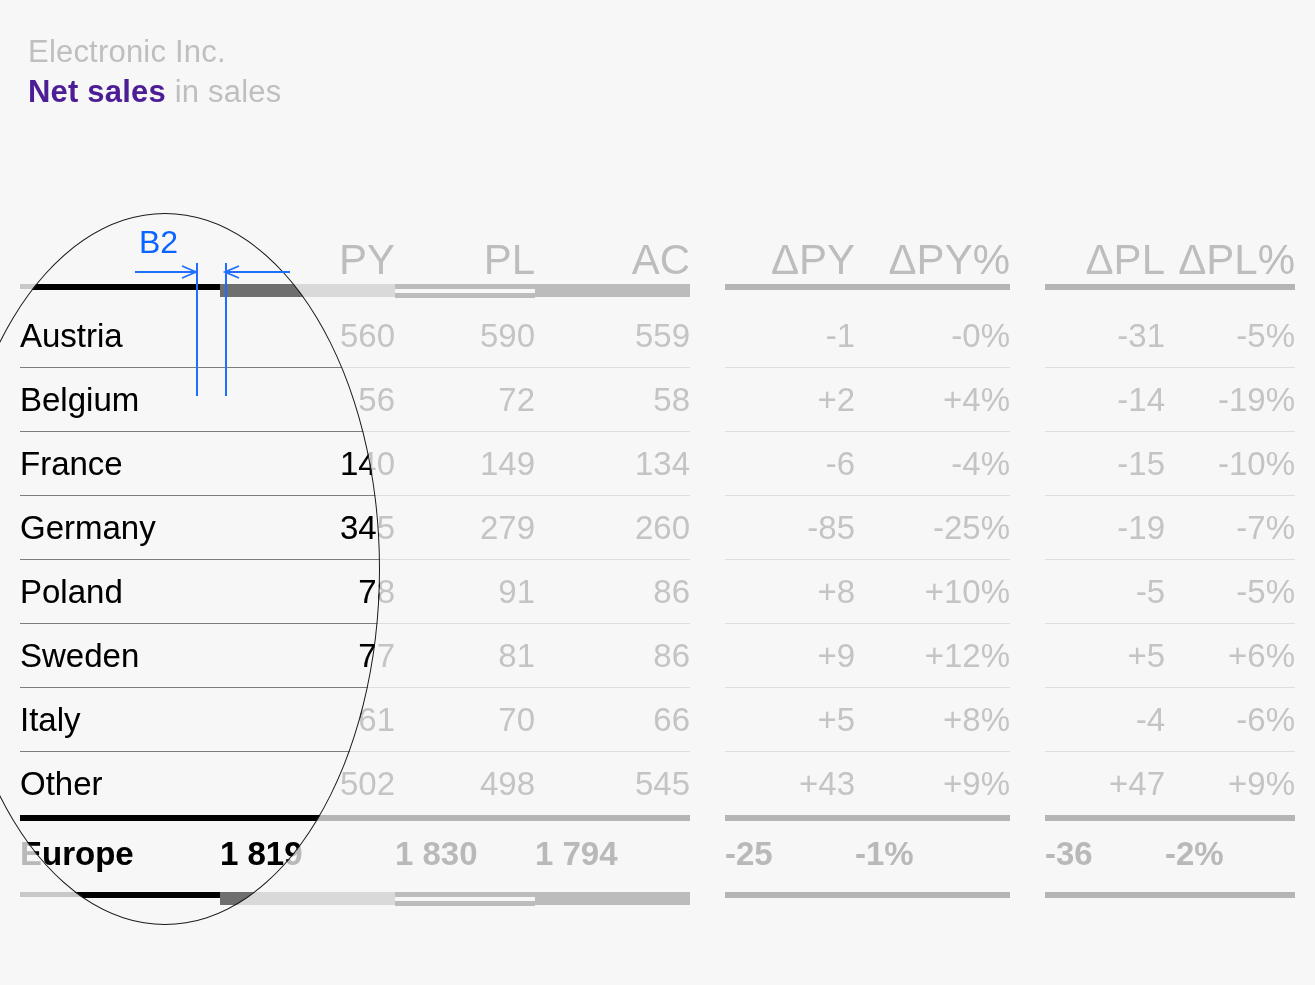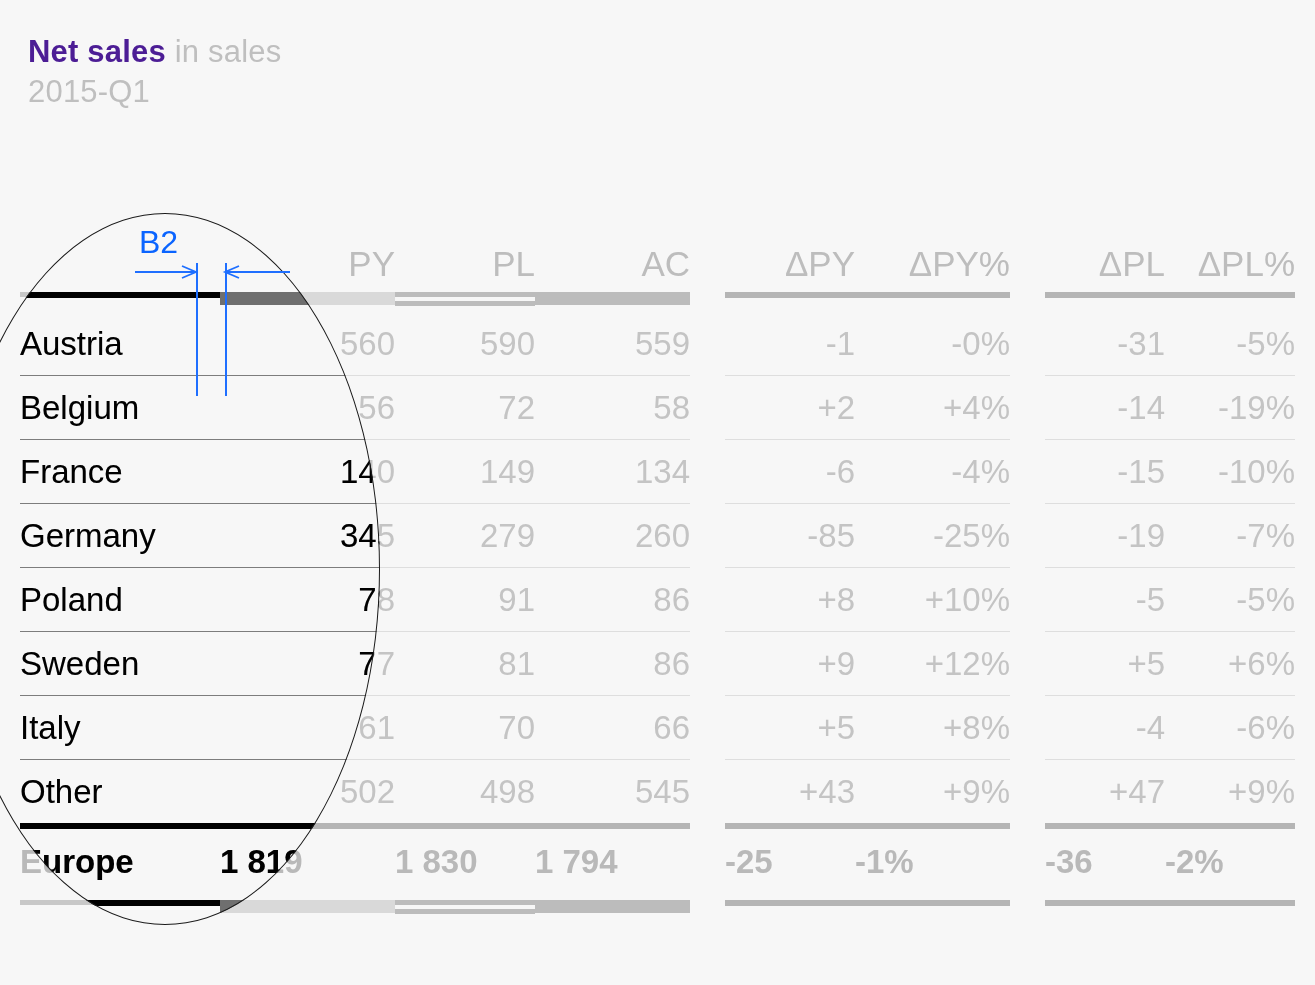--- a/index.html
+++ b/index.html
@@ -66,22 +66,22 @@
   col.c-dpl  {width:120px;}
   col.c-dplp {width:130px;}
 
   
   tr.hdr th{
     height:52px;
     vertical-align:bottom;
     text-align:right;
     font-weight:normal;
     color:#bdbdbd;
-    padding-bottom:8px;
-    font-size:35px;
+    padding-bottom:0;
+    font-size:42px;
   }
   tr.hdr th.lbl{text-align:left;}
 
   
   tr.markers td{height:20px;vertical-align:top;}
   .bar{height:13px;width:100%;}
   .bar.solid-light{background:#d9d9d9;}
   .bar.solid-mid{background:#bcbcbc;}
   .bar.thin{height:5px;background:#bcbcbc;}
   .bar.thin + .bar.thin{margin-top:4px;}
@@ -145,22 +145,22 @@
     width:1.6px;
     background:#1f6fff;
   }
   #vline-left{left:196px; top:263px; height:133px;}
   #vline-right{left:225px; top:263px; height:133px;}
 </style>
 </head>
 <body>
 
 <div id="title-block">
+  <div class="line">Electronic Inc.</div>
   <div class="line"><span class="strong">Net sales</span><span> in sales</span></div>
-  <div class="line">2015-Q1</div>
 </div>
 
 <div id="table-wrap">
 
   <div class="layer" id="layer-light">
     <table class="grid">
       <colgroup>
         <col class="c-label">
           <col class="c-py">
           <col class="c-pl">

